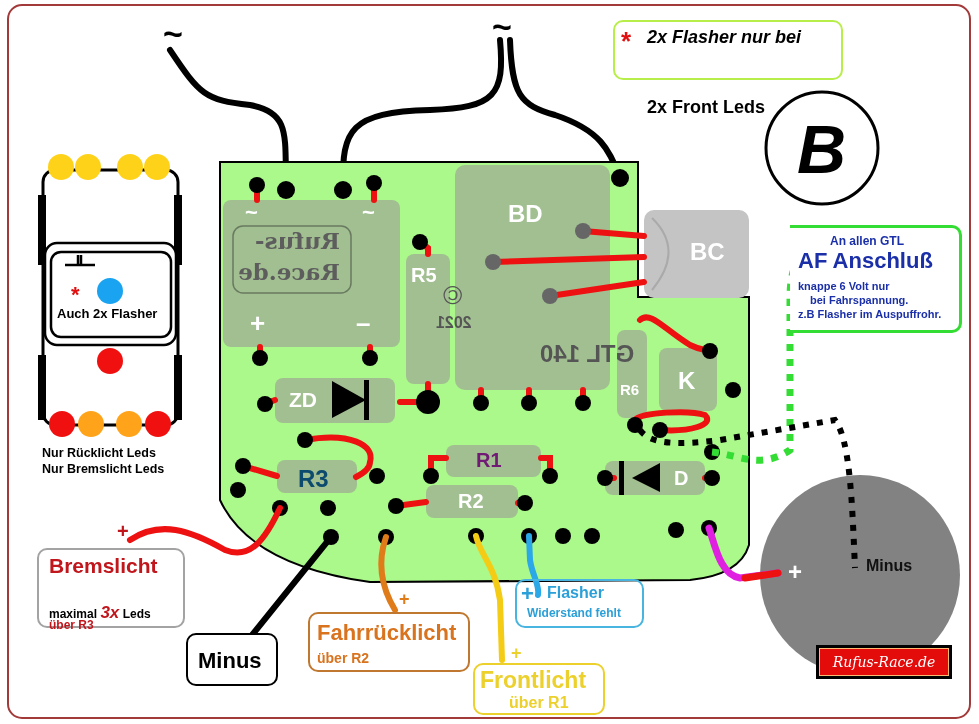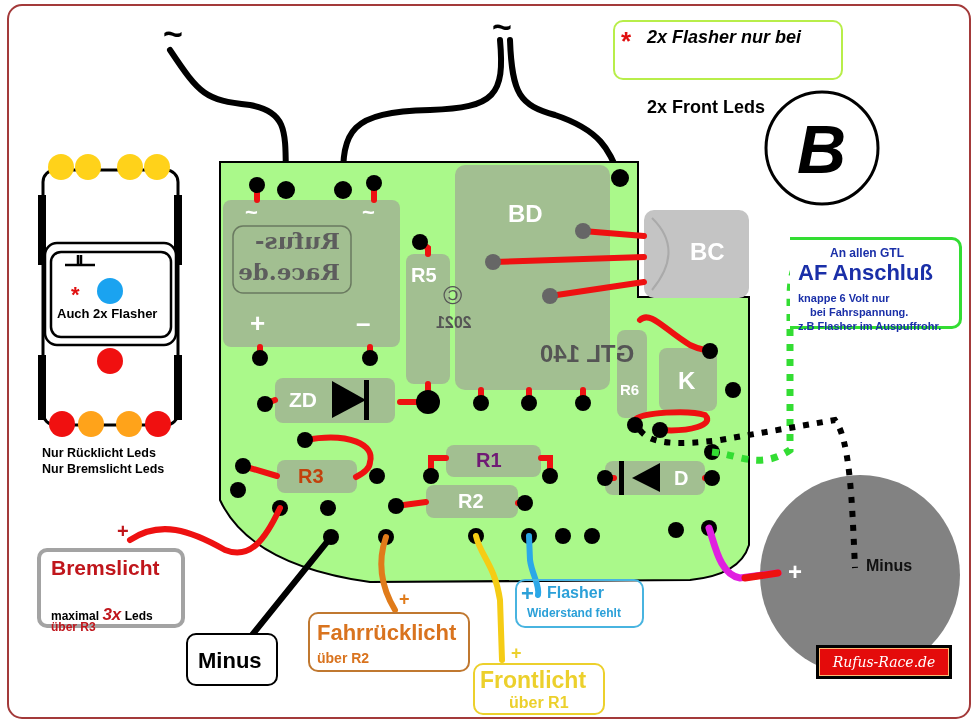--- a/index.html
+++ b/index.html
@@ -175,35 +175,35 @@
 <span class="lbl" style="left:356px;top:308px;color:#fff;font-size:26px;">–</span>
 <span class="lbl" style="left:411px;top:264px;color:#fff;font-size:20px;">R5</span>
 <span class="lbl" style="left:443px;top:280px;color:#555;font-size:26px;font-weight:normal;"><span class="mir">©</span></span>
 <span class="lbl" style="left:436px;top:314px;color:#555;font-size:16px;"><span class="mir">2021</span></span>
 <span class="lbl" style="left:508px;top:200px;color:#fff;font-size:24px;">BD</span>
 <span class="lbl" style="left:690px;top:238px;color:#fff;font-size:24px;">BC</span>
 <span class="lbl" style="left:540px;top:340px;color:#555;font-size:24px;"><span class="mir">GTL 140</span></span>
 <span class="lbl" style="left:620px;top:381px;color:#fff;font-size:15px;">R6</span>
 <span class="lbl" style="left:678px;top:367px;color:#fff;font-size:24px;">K</span>
 <span class="lbl" style="left:289px;top:388px;color:#fff;font-size:21px;">ZD</span>
-<span class="lbl" style="left:298px;top:465px;color:#c2410c;font-size:20px;">R3</span>
+<span class="lbl" style="left:298px;top:465px;color:#0c4a6e;font-size:24px;">R3</span>
 <span class="lbl" style="left:476px;top:449px;color:#701a75;font-size:20px;">R1</span>
 <span class="lbl" style="left:458px;top:490px;color:#fff;font-size:20px;">R2</span>
 <span class="lbl" style="left:674px;top:467px;color:#fff;font-size:20px;">D</span>
 
-<div class="box" style="left:790px;top:237px;width:172px;height:92px;border:3px solid #33dd33;border-left:none;border-radius:0 10px 10px 0;">
+<div class="box" style="left:790px;top:225px;width:172px;height:108px;border:3px solid #33dd33;border-left:none;border-radius:0 10px 10px 0;">
   <span class="lbl" style="left:40px;top:6px;color:#1a2fa8;font-size:12px;">An allen GTL</span>
   <span class="lbl" style="left:8px;top:20px;color:#1a2fa8;font-size:22px;">AF Anschluß</span>
   <span class="lbl" style="left:8px;top:52px;color:#1a2fa8;font-size:11px;">knappe 6 Volt nur</span>
   <span class="lbl" style="left:8px;top:66px;color:#1a2fa8;font-size:11px;padding-left:12px;">bei Fahrspannung.</span>
   <span class="lbl" style="left:8px;top:80px;color:#1a2fa8;font-size:11px;">z.B Flasher im Auspuffrohr.</span>
 </div>
 
 <span class="lbl" style="left:117px;top:520px;color:#c0161c;font-size:20px;">+</span>
-<div class="box" style="left:37px;top:548px;width:148px;height:80px;border:4px solid #a3a3a3;">
+<div class="box" style="left:37px;top:548px;width:148px;height:80px;border:2px solid #a3a3a3;">
   <span class="lbl" style="left:10px;top:4px;color:#c0161c;font-size:21px;">Bremslicht</span>
   <span class="lbl" style="left:10px;top:20px;color:#c0161c;font-size:12px;margin-top:48px;">über R3</span>
   <span class="lbl" style="left:10px;top:53px;font-size:12px;">
     <span>maximal</span>
     <span style="color:#c0161c;font-size:17px;font-style:italic;">3x</span>
     <span>Leds</span>
   </span>
 </div>
 
 <div class="box" style="left:186px;top:633px;width:92px;height:53px;border:2px solid #000;">

